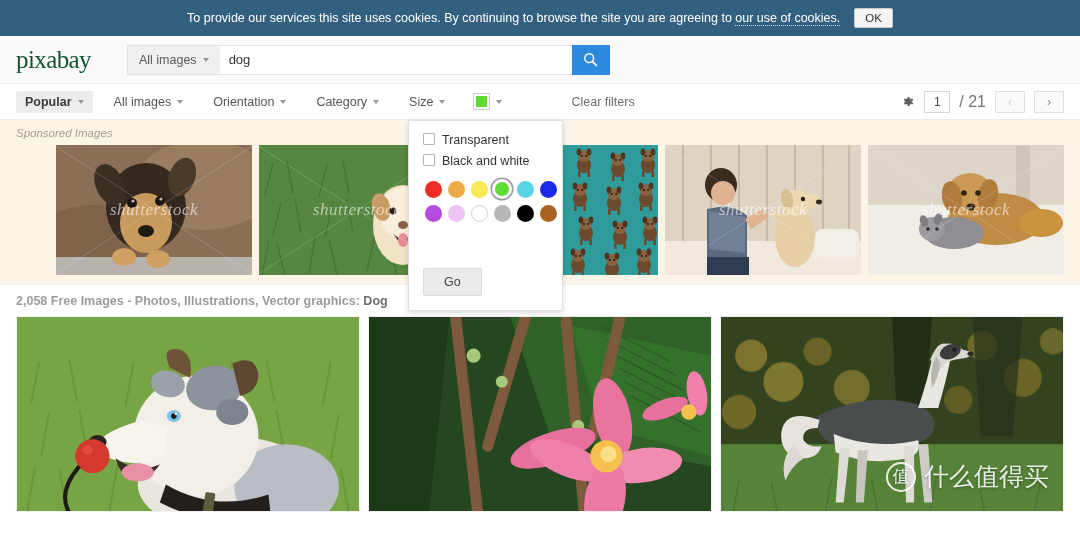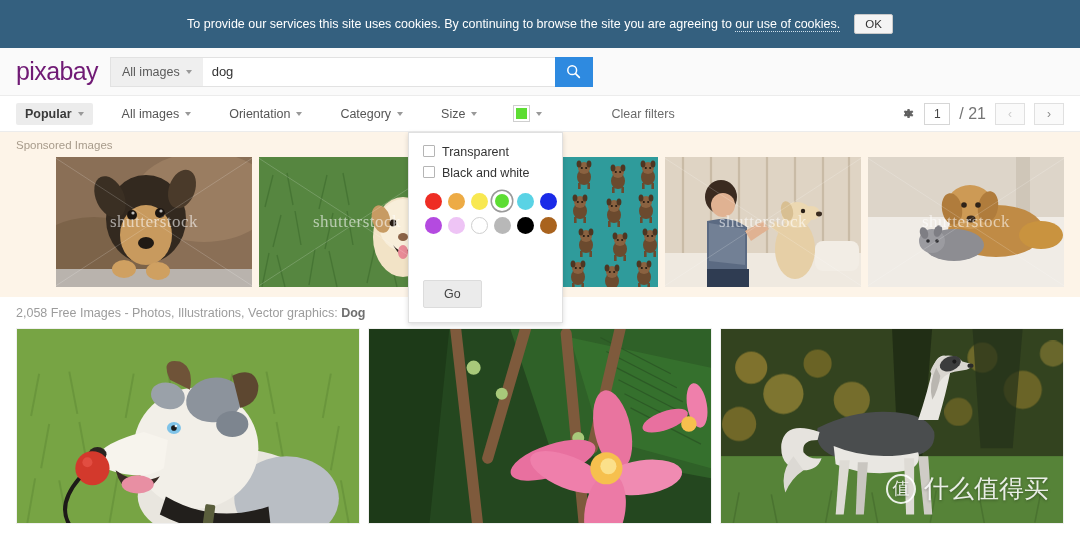--- a/index.html
+++ b/index.html
@@ -5,21 +5,21 @@
   * { box-sizing: border-box; margin: 0; padding: 0; }
   html, body {
     width: 1080px; height: 535px;
     font-family: "Liberation Sans", sans-serif;
     background: #ffffff;
     overflow: hidden;
   }
 
   
   .cookie-bar {
-    height: 48px;
+    height: 36px;
     background: #34607f;
     display: flex;
     align-items: center;
     justify-content: center;
     gap: 14px;
     color: #ffffff;
     font-size: 12.5px;
   }
   .cookie-link {
     color: #ffffff;
@@ -44,24 +44,24 @@
     background: #fafafa;
     border-bottom: 1px solid #ececec;
     display: flex;
     align-items: center;
     padding: 0 16px;
     position: relative;
   }
   .logo {
     font-size: 25px;
     letter-spacing: -0.6px;
-    color: #701a75;
-    font-family: Liberation Sans, sans-serif;
+    color: #14532d;
+    font-family: Liberation Serif, serif;
     font-weight: 400;
-    margin-right: 12px;
+    margin-right: 36px;
     cursor: pointer;
     user-select: none;
   }
   .searchbox {
     display: flex;
     align-items: stretch;
     height: 30px;
     flex: 0 0 auto;
     width: 483px;
   }
@@ -124,21 +124,21 @@
     align-items: center;
     padding: 0 16px;
     position: relative;
     z-index: 30;
   }
   .filter-item {
     display: flex; align-items: center; gap: 6px;
     font-size: 12.5px;
     color: #555;
     padding: 4px 9px;
-    margin-right: 20px;
+    margin-right: 12px;
     cursor: pointer;
     border-radius: 2px;
     white-space: nowrap;
   }
   .filter-item.active { background: #ececec; color: #3a3a3a; font-weight: bold; }
   .color-swatch-btn {
     display: flex; align-items: center; gap: 7px;
     padding: 3px 8px; margin-right: 16px; cursor: pointer;
   }
   .swatch {
@@ -213,20 +213,21 @@
     font-family: inherit;
     border-radius: 2px;
     margin-top: 32px;
   }
 
   
   .sponsored {
     background: #fdf4e8;
     padding: 7px 16px 10px 16px;
     position: relative;
+    font-style: italic;
   }
   .sponsored-label { font-size: 11.5px; color: #a79b8b; margin-bottom: 6px; }
   .sponsored-row { display: flex; gap: 7px; margin-left: 40px; }
   .sp-thumb { height: 130px; flex: 1; position: relative; overflow: hidden; }
   .wm {
     position: absolute; left: 0; right: 0; top: 50%;
     transform: translateY(-50%);
     text-align: center;
     color: rgba(255,255,255,.58);
     font-size: 17px;
@@ -234,20 +235,21 @@
     font-family: "Liberation Serif", serif;
     pointer-events: none;
   }
 
   
   .results-head {
     padding: 9px 16px 8px 16px;
     font-size: 12.5px;
     color: #9c9c9c;
     background: #fff;
+    font-weight: bold;
   }
   .results-head b { color: #6f6f6f; }
   .grid { display: flex; gap: 8px; padding: 0 16px; }
   .card { flex: 1; height: 196px; overflow: hidden; position: relative; border: 1px solid #f0f0f0; }
 
   
   .smzdm {
     position: absolute;
     right: 14px; bottom: 18px;
     display: flex; align-items: center; gap: 8px;

